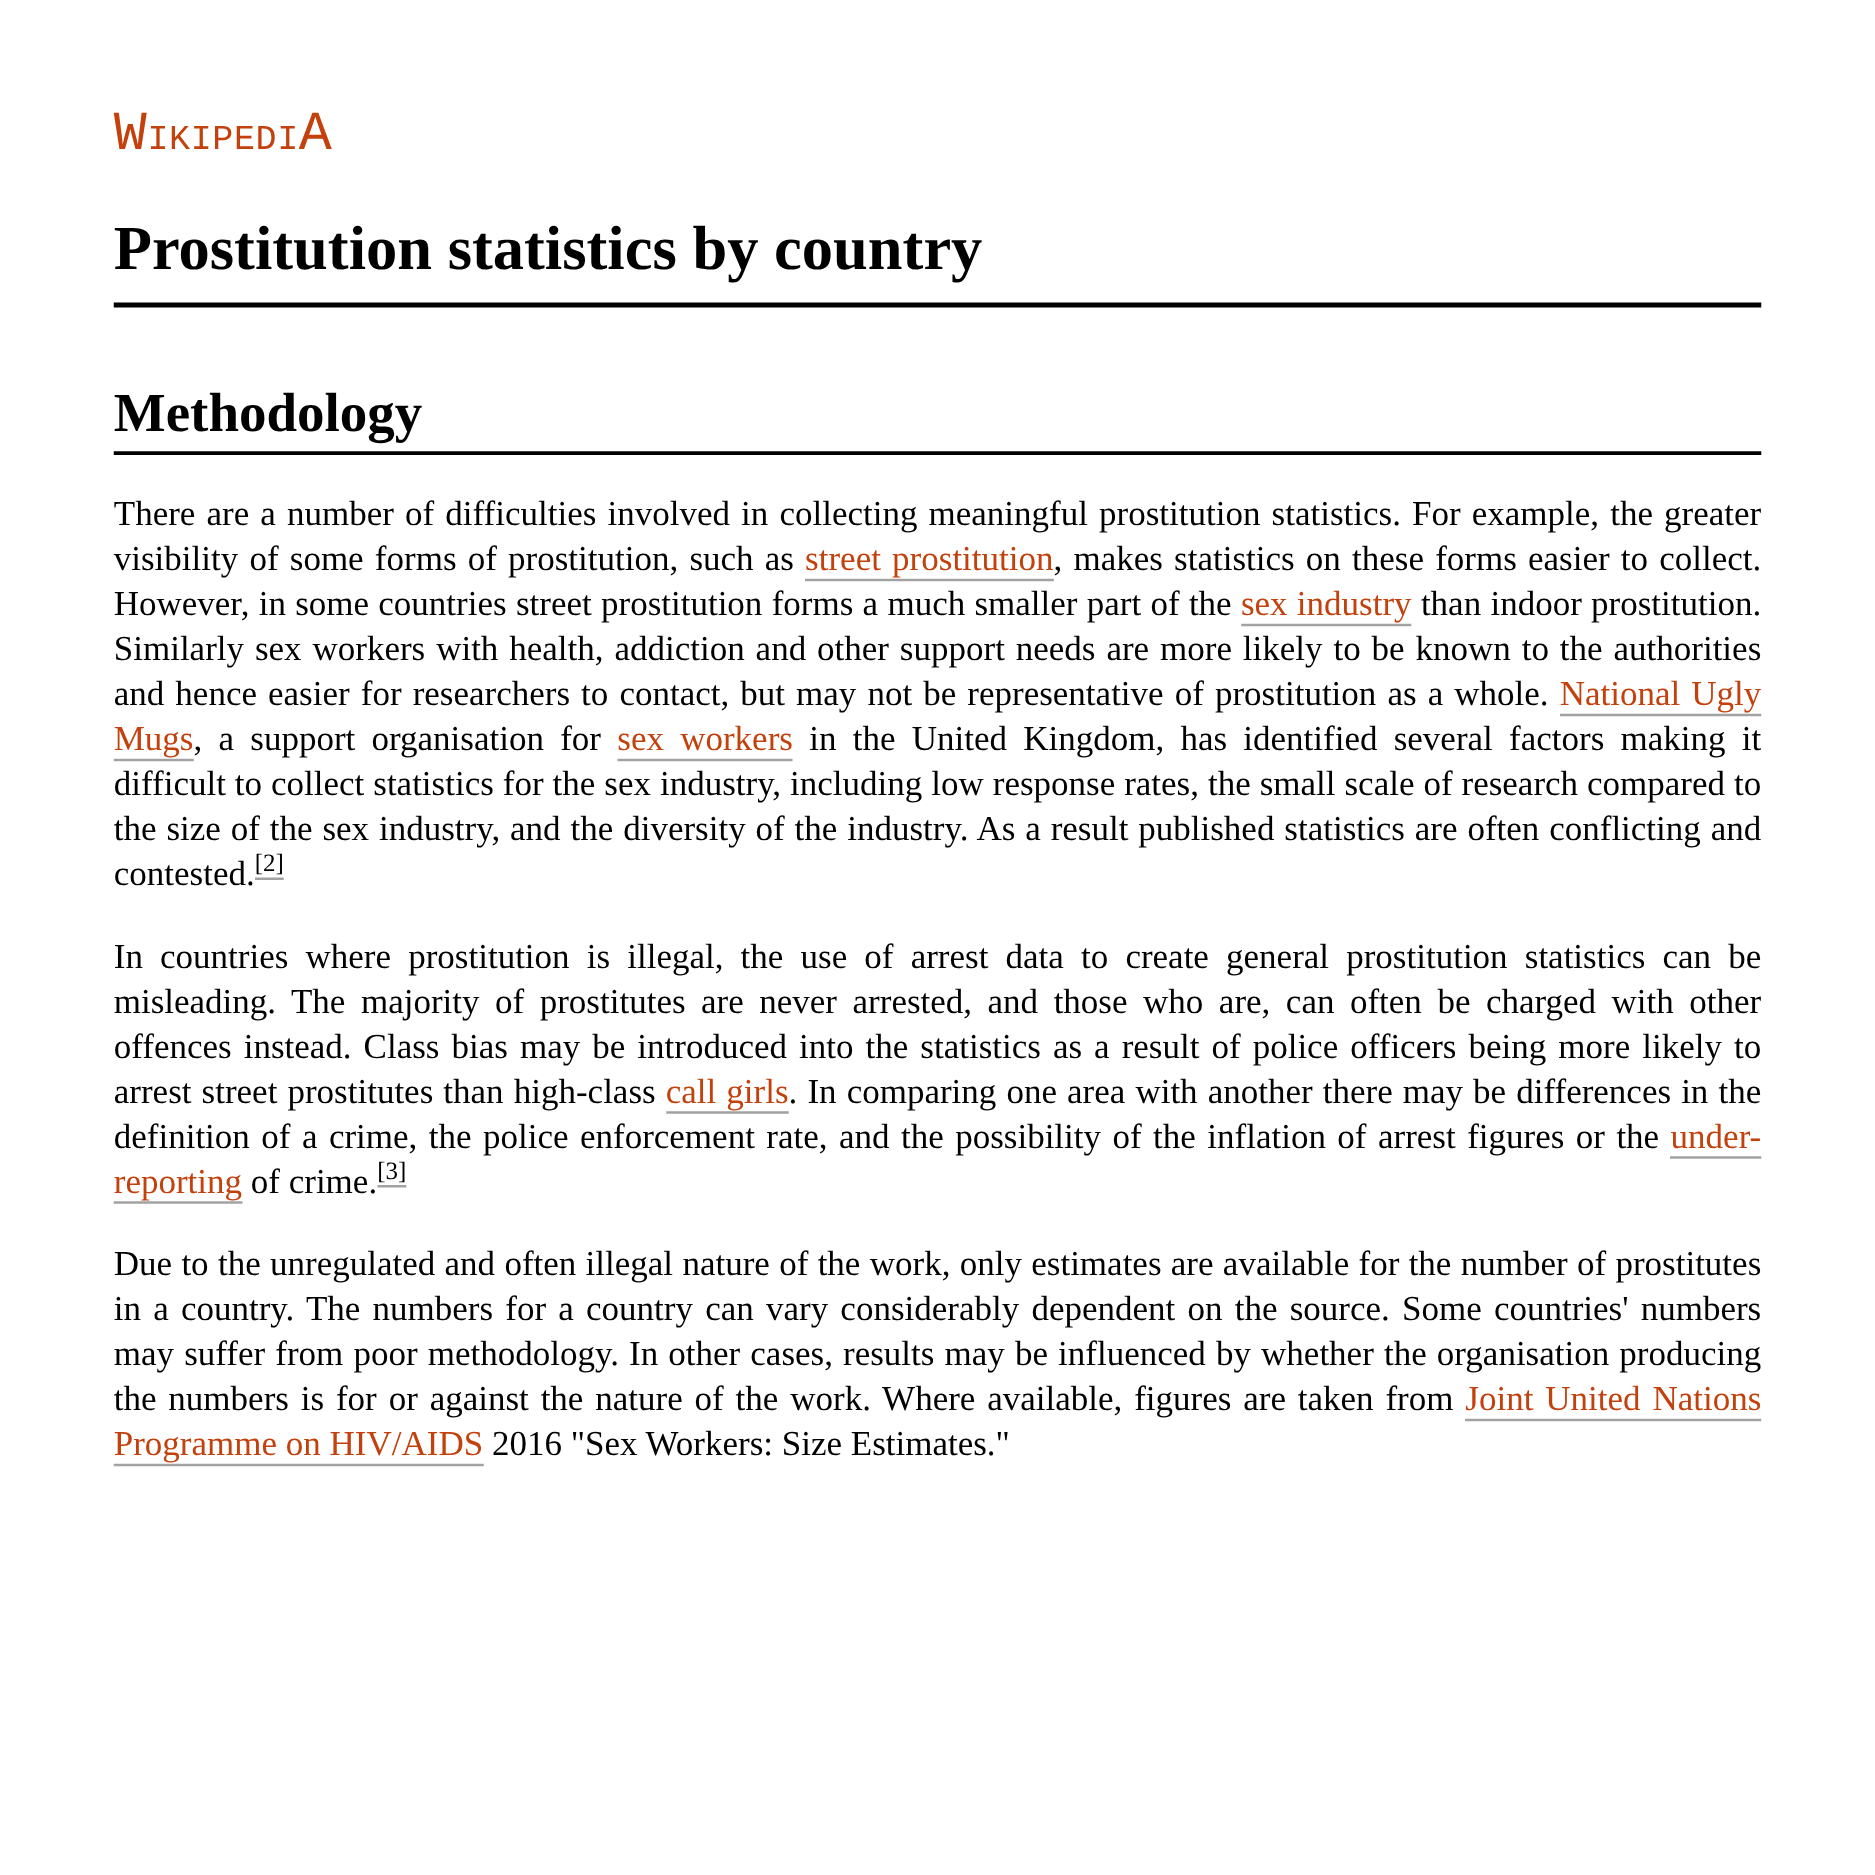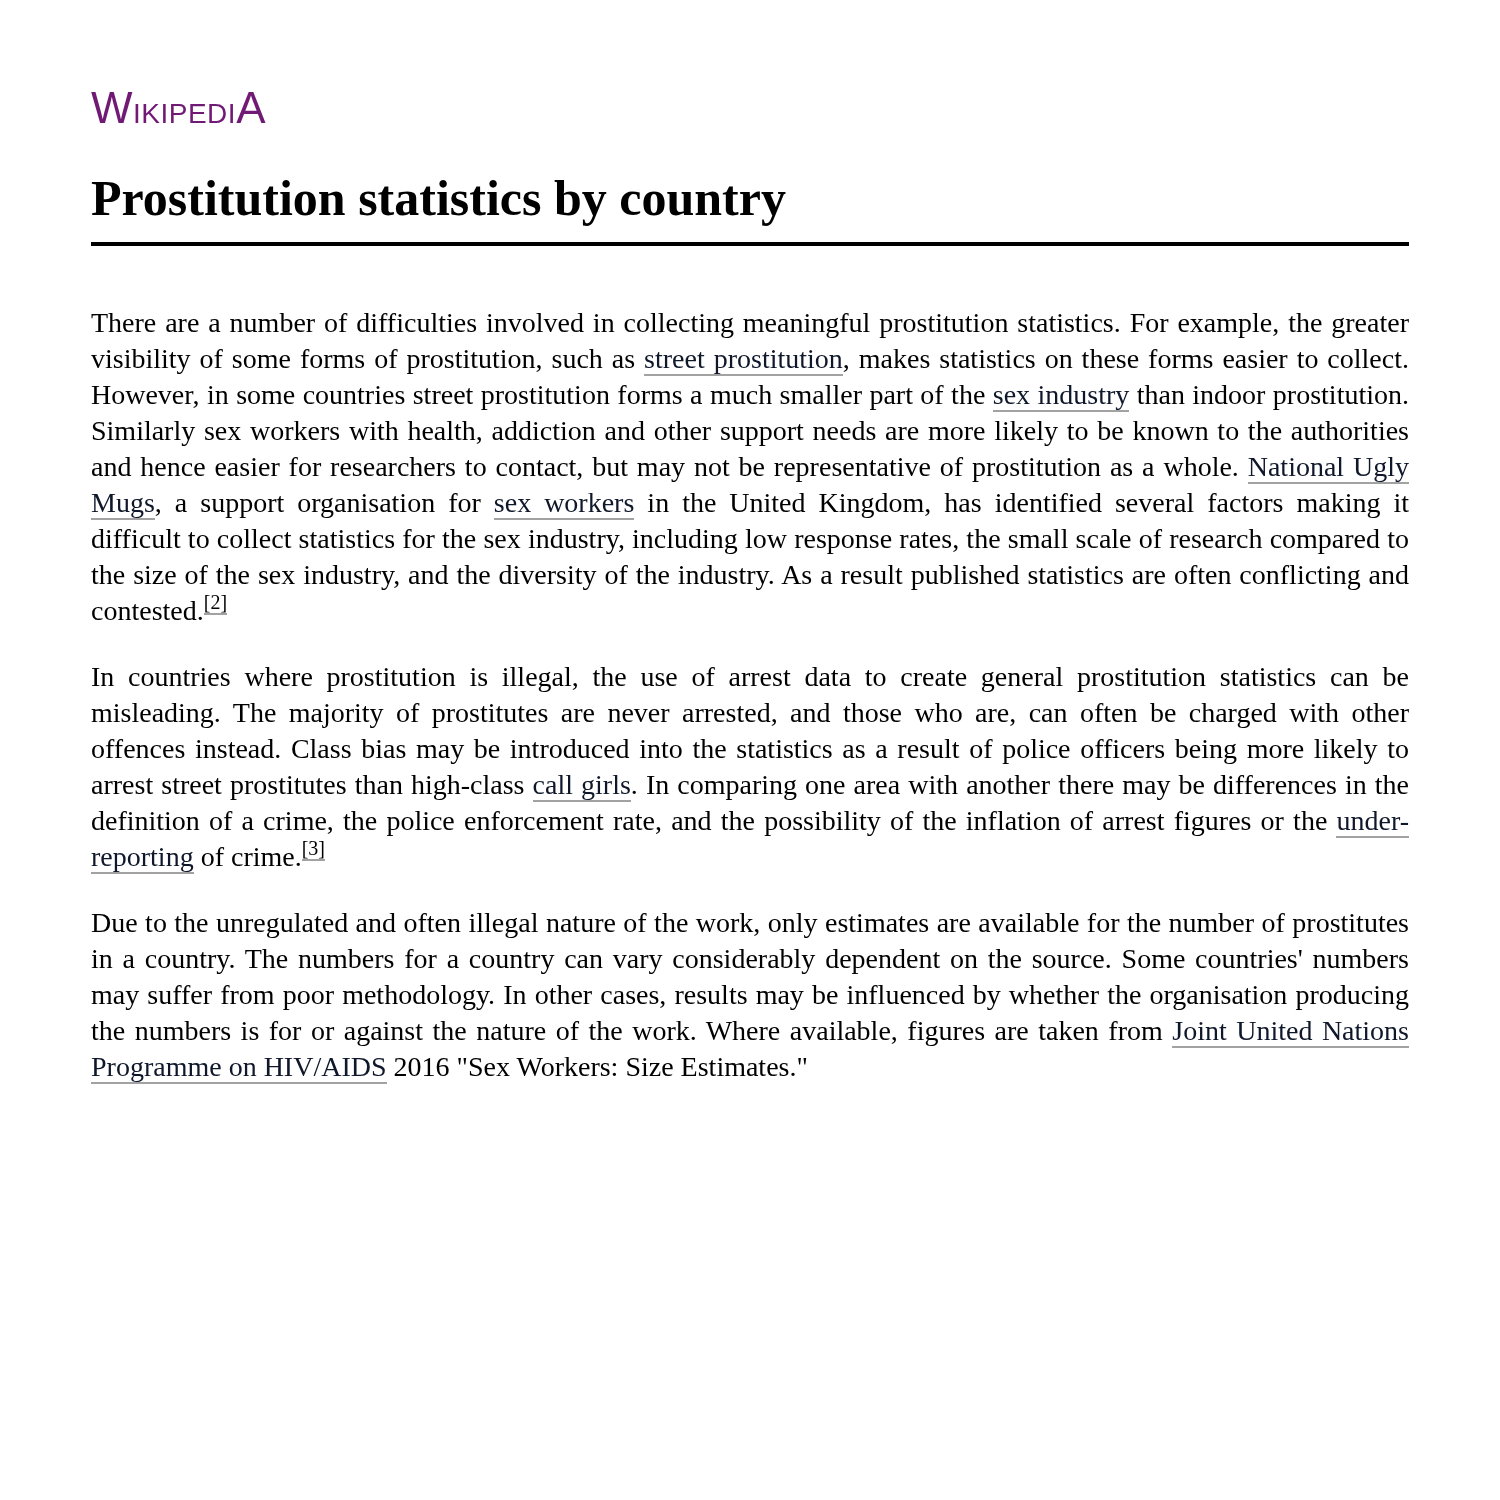--- a/index.html
+++ b/index.html
@@ -18,26 +18,26 @@
   .page {
     position: absolute;
     left: 91px;
     top: 0;
     width: 1318px;
   }
   .wordmark {
     position: absolute;
     top: 86px;
     left: 0;
-    font-family: Liberation Sans, sans-serif;
+    font-family: Liberation Mono, monospace;
     font-size: 40px;
     line-height: 44px;
     letter-spacing: 0.5px;
     font-variant: small-caps;
-    color: #701a75;
+    color: #c2410c;
     white-space: nowrap;
   }
   .wordmark .big { font-size: 44px; }
   .title {
     position: absolute;
     top: 162px;
     left: 0;
     width: 1318px;
     margin: 0;
     font-size: 50px;
@@ -63,21 +63,21 @@
   h2 {
     margin: 0 0 30px 0;
     font-size: 44px;
     line-height: 52px;
     font-weight: bold;
     padding-bottom: 4px;
     border-bottom: 3px solid #000;
   }
   .para { margin-bottom: 30px; }
   a.link {
-    color: #0f172a;
+    color: #c2410c;
     text-decoration: none;
     border-bottom: 2px solid #a2a2a2;
   }
   sup.ref {
     font-size: 20px;
     line-height: 0;
     vertical-align: 11px;
   }
   sup.ref a {
     color: #000;
@@ -90,20 +90,21 @@
 
 <div class="page">
 
   <div class="wordmark"><span class="big">W</span><span>ikipedi</span><span class="big">A</span></div>
 
   <h1 class="title">Prostitution statistics by country</h1>
 
   <div class="content">
 
 
+    <h2>Methodology</h2>
 
     <p class="para"><span>There are a number of difficulties involved in collecting meaningful prostitution statistics. For example, the greater visibility of some forms of prostitution, such as </span><a class="link" href="#">street prostitution</a><span>, makes statistics on these forms easier to collect. However, in some countries street prostitution forms a much smaller part of the </span><a class="link" href="#">sex industry</a><span> than indoor prostitution. Similarly sex workers with health, addiction and other support needs are more likely to be known to the authorities and hence easier for researchers to contact, but may not be representative of prostitution as a whole. </span><a class="link" href="#">National Ugly Mugs</a><span>, a support organisation for </span><a class="link" href="#">sex workers</a><span> in the United Kingdom, has identified several factors making it difficult to collect statistics for the sex industry, including low response rates, the small scale of research compared to the size of the sex industry, and the diversity of the industry. As a result published statistics are often conflicting and contested.</span><sup class="ref"><a href="#">[2]</a></sup></p>
 
     <p class="para"><span>In countries where prostitution is illegal, the use of arrest data to create general prostitution statistics can be misleading. The majority of prostitutes are never arrested, and those who are, can often be charged with other offences instead. Class bias may be introduced into the statistics as a result of police officers being more likely to arrest street prostitutes than high-class </span><a class="link" href="#">call girls</a><span>. In comparing one area with another there may be differences in the definition of a crime, the police enforcement rate, and the possibility of the inflation of arrest figures or the </span><a class="link" href="#">under-reporting</a><span> of crime.</span><sup class="ref"><a href="#">[3]</a></sup></p>
 
     <p class="para"><span>Due to the unregulated and often illegal nature of the work, only estimates are available for the number of prostitutes in a country. The numbers for a country can vary considerably dependent on the source. Some countries' numbers may suffer from poor methodology. In other cases, results may be influenced by whether the organisation producing the numbers is for or against the nature of the work. Where available, figures are taken from </span><a class="link" href="#">Joint United Nations Programme on HIV/AIDS</a><span> 2016 "Sex Workers: Size Estimates."</span></p>
 
   </div>
 </div>
 

